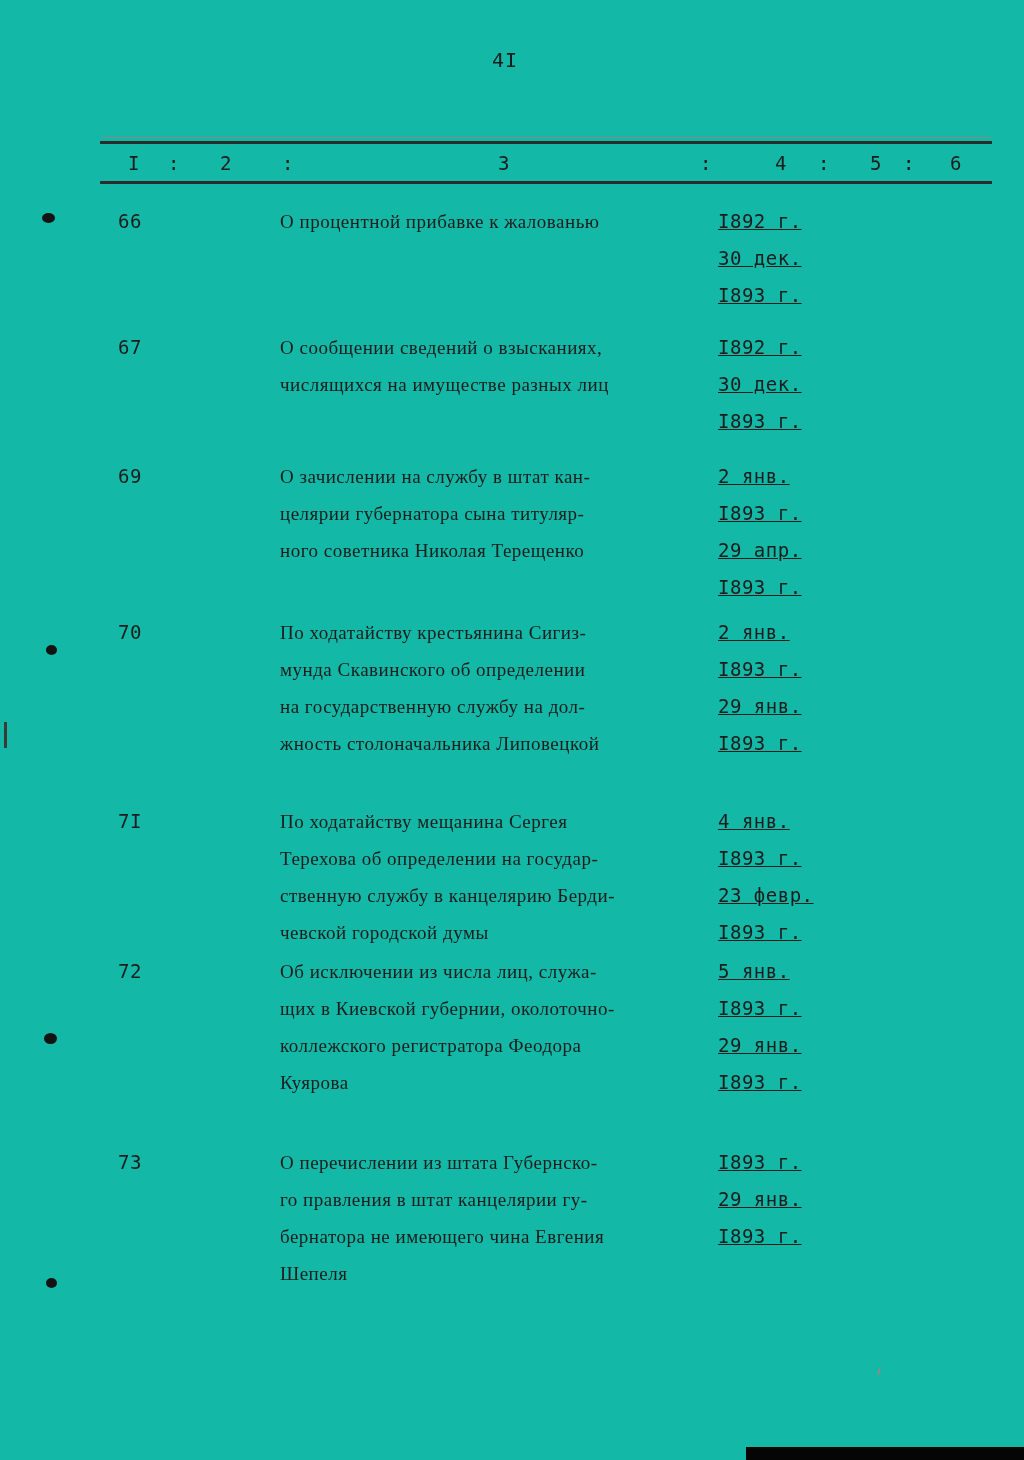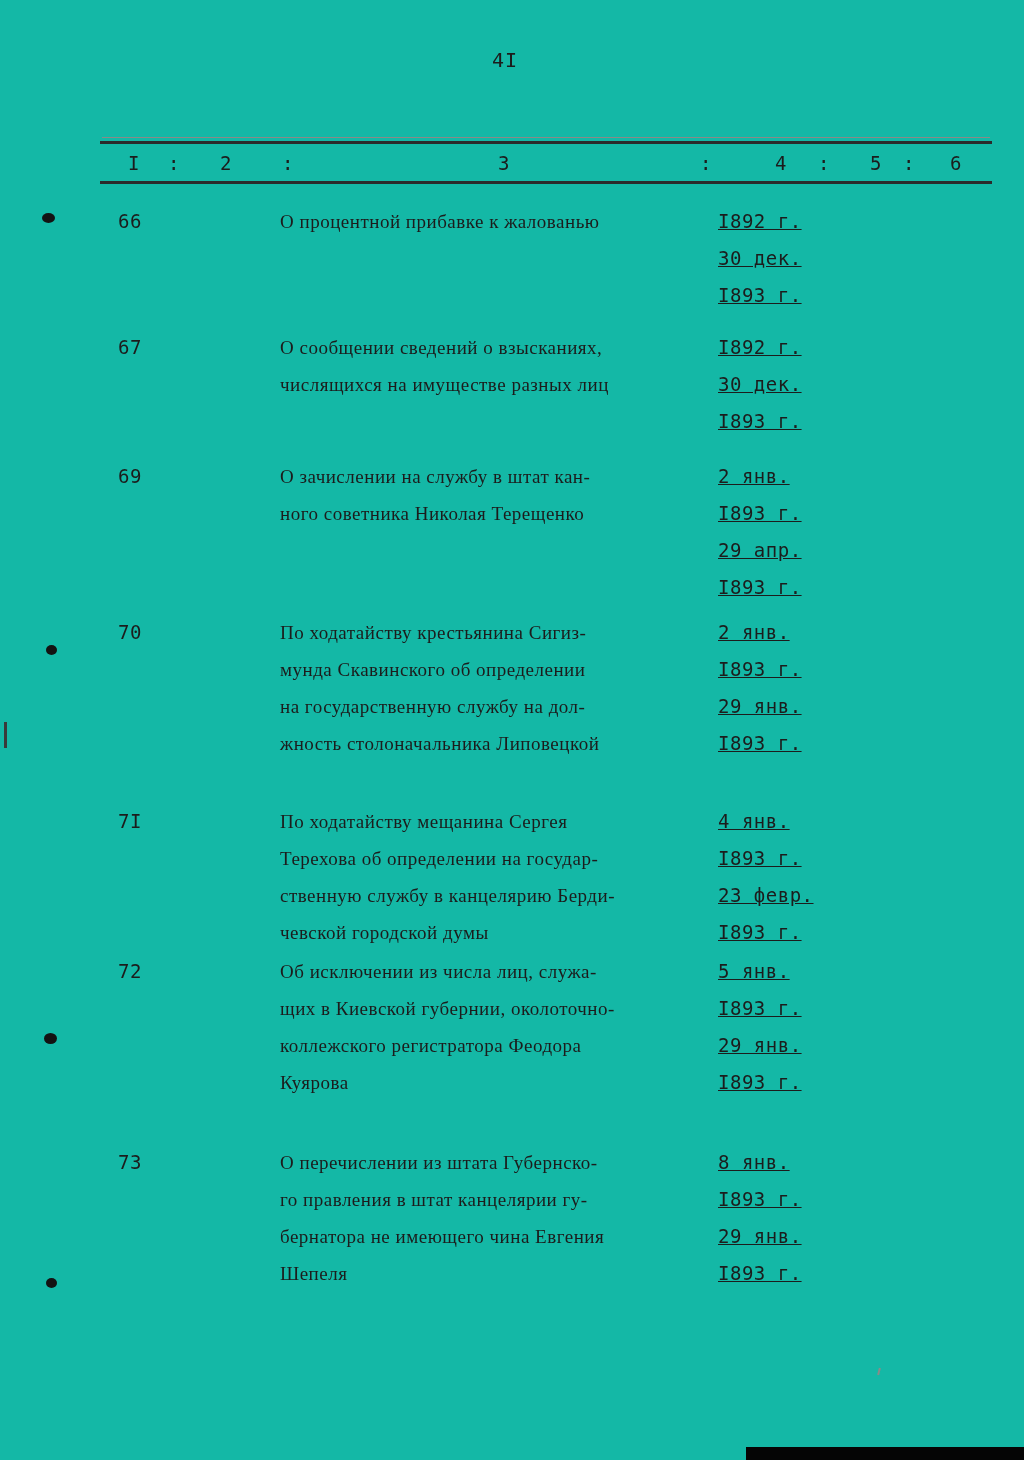--- a/index.html
+++ b/index.html
@@ -90,20 +90,21 @@
       <div class="line">I892 г.</div>
       <div class="line">30 дек.</div>
       <div class="line">I893 г.</div>
     </div>
   </div>
 
   <div class="entry" style="top:458px;">
     <div class="col-no">69</div>
     <div class="col-desc">
       <div class="line">О зачислении на службу в штат кан-</div>
+      <div class="line">целярии губернатора сына титуляр-</div>
       <div class="line">ного советника Николая Терещенко</div>
     </div>
     <div class="col-dates">
       <div class="line">2 янв.</div>
       <div class="line">I893 г.</div>
       <div class="line">29 апр.</div>
       <div class="line">I893 г.</div>
     </div>
   </div>
 
@@ -157,21 +158,20 @@
 
   <div class="entry" style="top:1144px;">
     <div class="col-no">73</div>
     <div class="col-desc">
       <div class="line">О перечислении из штата Губернско-</div>
       <div class="line">го правления в штат канцелярии гу-</div>
       <div class="line">бернатора не имеющего чина Евгения</div>
       <div class="line">Шепеля</div>
     </div>
     <div class="col-dates">
-      <div class="line">8 янв.</div>
       <div class="line">I893 г.</div>
       <div class="line">29 янв.</div>
       <div class="line">I893 г.</div>
     </div>
   </div>
 
   <div class="ink-dot" style="left:42px; top:213px; width:13px; height:10px;"></div>
   <div class="ink-dot" style="left:46px; top:645px; width:11px; height:10px;"></div>
   <div class="ink-dot" style="left:44px; top:1033px; width:13px; height:11px;"></div>
   <div class="ink-dot" style="left:46px; top:1278px; width:11px; height:10px;"></div>

